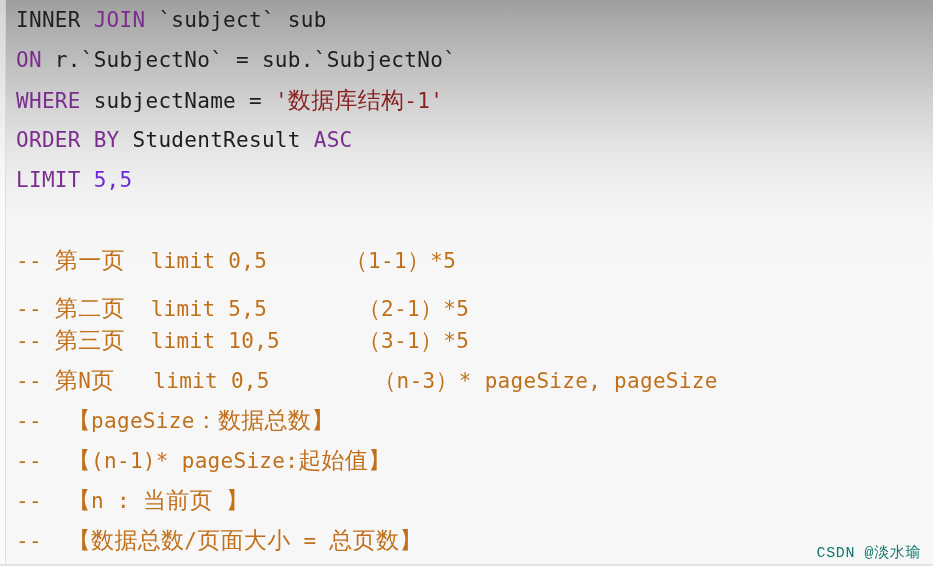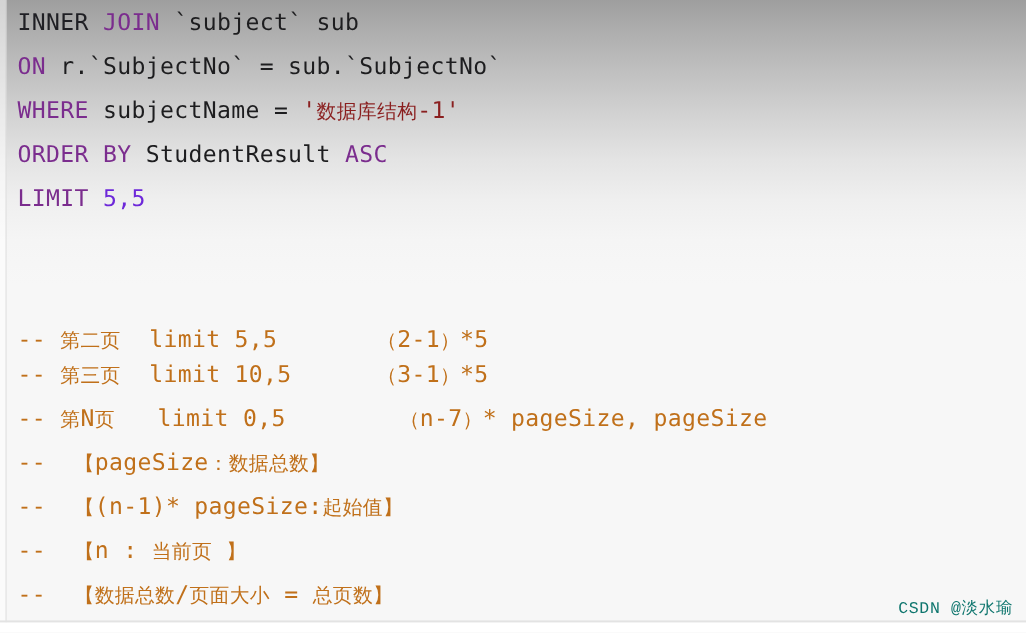--- a/index.html
+++ b/index.html
@@ -80,21 +80,21 @@
   .kw      { color: #7b2d8e; }
   .kw-dark { color: #1f1f24; }
   .ident   { color: #1d1d1f; }
   .num     { color: #6d28d9; }
   .str     { color: #8a1f1f; }
   .cmt     { color: #c0701a; }
 
   
   .han {
     font-family: "DejaVu Serif", "Liberation Serif", serif;
-    font-size: 18px;
+    font-size: 23px;
   }
 
   #watermark {
     position: absolute;
     right: 12px;
     top: 543px;
     font-family: Liberation Mono, monospace;
     font-size: 15px;
     color: #0f766e;
     letter-spacing: 0.6px;
@@ -114,23 +114,24 @@
   <div class="edge-bottom"></div>
   <div class="edge-bottom-fill"></div>
 
   <div id="code">
       <div class="line" style="top: 40px;"><span class="kw">ON</span><span class="ident"> r.`SubjectNo` = sub.`SubjectNo`</span></div>
       <div class="line" style="top: 0px;"><span class="kw-dark">INNER</span><span class="plain"> </span><span class="kw">JOIN</span><span class="ident"> `subject` sub</span></div>
       <div class="line" style="top: 80px;"><span class="kw">WHERE</span><span class="ident"> subjectName = </span><span class="str">'</span><span class="str han">数据库结构</span><span class="str">-1'</span></div>
       <div class="line" style="top: 120px;"><span class="kw">ORDER BY</span><span class="ident"> StudentResult </span><span class="kw">ASC</span></div>
       <div class="line" style="top: 160px;"><span class="kw">LIMIT</span><span class="plain"> </span><span class="num">5,5</span></div>
       <div class="line" style="top: 200px;"></div>
+      <div class="line" style="top: 240px;"><span class="cmt">-- </span><span class="cmt han">第一页</span><span class="cmt">  limit 0,5      </span><span class="cmt han">（</span><span class="cmt">1-1</span><span class="cmt han">）</span><span class="cmt">*5</span></div>
       <div class="line" style="top: 288px;"><span class="cmt">-- </span><span class="cmt han">第二页</span><span class="cmt">  limit 5,5       </span><span class="cmt han">（</span><span class="cmt">2-1</span><span class="cmt han">）</span><span class="cmt">*5</span></div>
       <div class="line" style="top: 320px;"><span class="cmt">-- </span><span class="cmt han">第三页</span><span class="cmt">  limit 10,5      </span><span class="cmt han">（</span><span class="cmt">3-1</span><span class="cmt han">）</span><span class="cmt">*5</span></div>
-      <div class="line" style="top: 360px;"><span class="cmt">-- </span><span class="cmt han">第</span><span class="cmt">N</span><span class="cmt han">页</span><span class="cmt">   limit 0,5        </span><span class="cmt han">（</span><span class="cmt">n-7</span><span class="cmt han">）</span><span class="cmt">* pageSize, pageSize</span></div>
+      <div class="line" style="top: 360px;"><span class="cmt">-- </span><span class="cmt han">第</span><span class="cmt">N</span><span class="cmt han">页</span><span class="cmt">   limit 0,5        </span><span class="cmt han">（</span><span class="cmt">n-3</span><span class="cmt han">）</span><span class="cmt">* pageSize, pageSize</span></div>
       <div class="line" style="top: 400px;"><span class="cmt">--  </span><span class="cmt han">【</span><span class="cmt">pageSize</span><span class="cmt han">：数据总数】</span></div>
       <div class="line" style="top: 440px; text-align: right;"><span class="cmt">--  </span><span class="cmt han">【</span><span class="cmt">(n-1)* pageSize:</span><span class="cmt han">起始值】</span></div>
       <div class="line" style="top: 480px;"><span class="cmt">--  </span><span class="cmt han">【</span><span class="cmt">n : </span><span class="cmt han">当前页</span><span class="cmt"> </span><span class="cmt han">】</span></div>
       <div class="line" style="top: 520px;"><span class="cmt">--  </span><span class="cmt han">【数据总数</span><span class="cmt">/</span><span class="cmt han">页面大小</span><span class="cmt"> = </span><span class="cmt han">总页数】</span></div>
     </div>
 
   <div id="watermark">CSDN @淡水瑜</div>
 
 </div>
 

